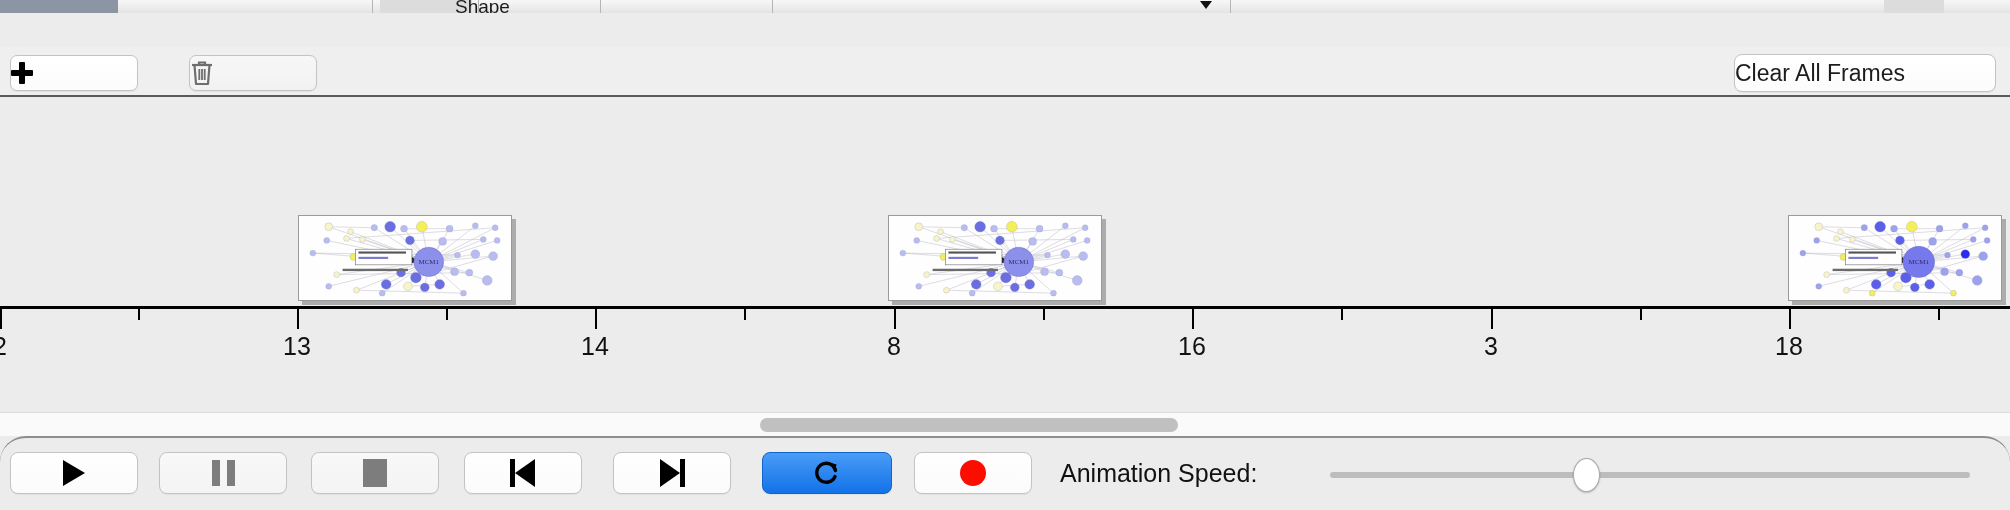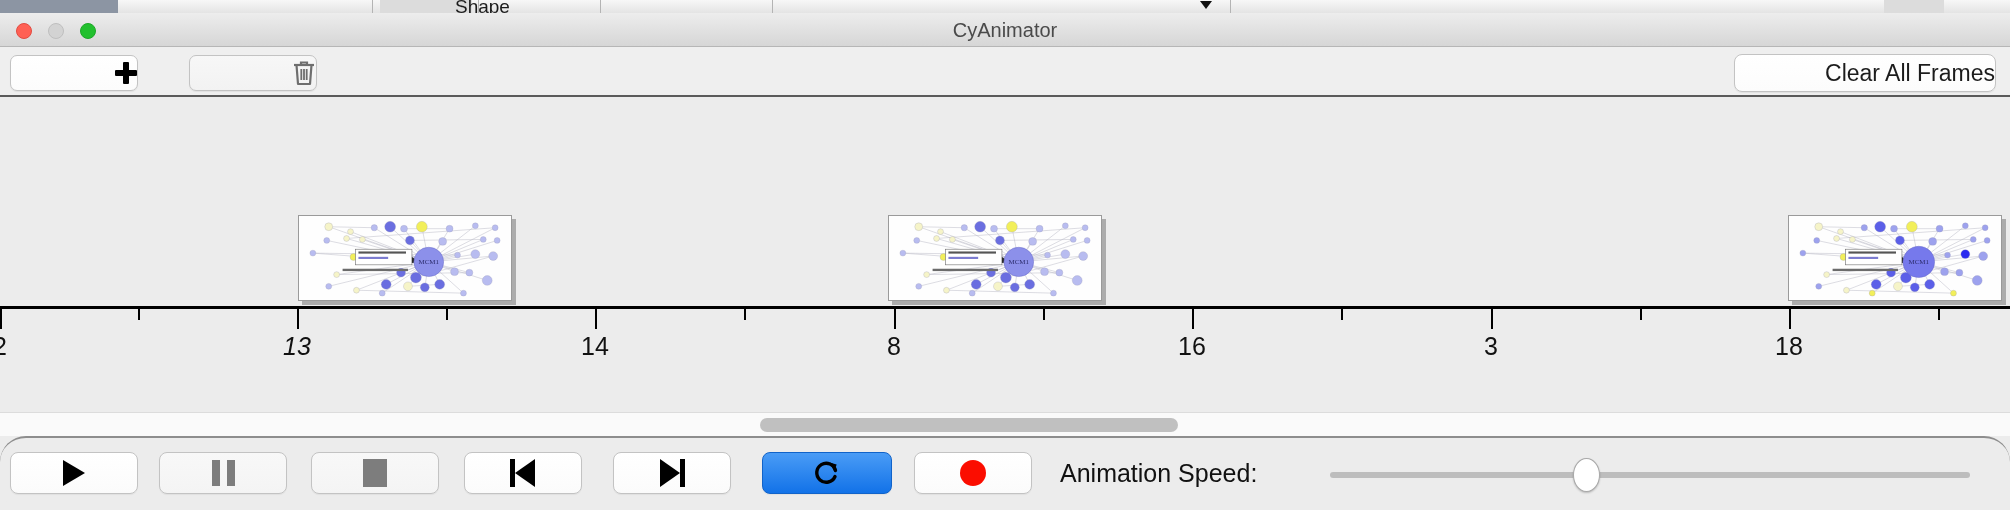--- a/index.html
+++ b/index.html
@@ -47,21 +47,21 @@
   }
 
   
   .toolbar {
     position: absolute; left: 0; top: 47px; width: 2010px; height: 50px;
     background: #efefef; border-bottom: 2px solid #5a5a5a;
   }
   .btn {
     position: absolute; border: 1px solid #c3c3c3; border-radius: 7px;
     background: linear-gradient(#ffffff, #fcfcfc);
-    display: flex; align-items: center; justify-content: flex-end;
+    display: flex; align-items: center; justify-content: flex-start;
     font-size: 20px; color: #1c1c1c; cursor: pointer;
     box-shadow: 0 1px 1px rgba(0,0,0,0.06);
   }
   .btn.flat { background: linear-gradient(#f7f7f7, #f2f2f2); }
   #add-frame-btn   { left: 10px;  top: 8px; width: 128px; height: 36px; }
   #delete-frame-btn{ left: 189px; top: 8px; width: 128px; height: 36px; }
   #clear-all-btn   { left: 1734px; top: 7px; width: 262px; height: 38px;
                      font-size: 23px; border-radius: 8px; }
 
   .plus-icon { position: relative; width: 22px; height: 22px; }
@@ -182,26 +182,20 @@
     <div class="bg-chunk" style="left:1884px;width:60px;"></div>
     <div class="bg-sep" style="left:372px;"></div>
     <div class="bg-sep" style="left:478px;"></div>
     <div class="bg-sep" style="left:600px;"></div>
     <div class="bg-sep" style="left:772px;"></div>
     <div class="bg-sep" style="left:1230px;"></div>
     <div class="bg-label" style="left:455px;">Shape</div>
     <div class="bg-caret" style="left:1200px;"></div>
   </div>
 
-  <div class="titlebar">
-    <div class="traffic close"></div>
-    <div class="traffic min"></div>
-    <div class="traffic zoom"></div>
-    <div class="window-title">CyAnimator</div>
-  </div>
 
   <div class="toolbar">
     <div class="btn" id="add-frame-btn">
       <span class="plus-icon"></span>
     </div>
     <div class="btn flat" id="delete-frame-btn">
       <svg width="24" height="26" viewBox="0 0 24 26">
         <path d="M2 5 H22" stroke="#6e6e6e" stroke-width="2.2" fill="none"></path>
         <path d="M9 5 V2.5 H15 V5" stroke="#6e6e6e" stroke-width="2.2" fill="none"></path>
         <path d="M4.5 5 L6 24 H18 L19.5 5" stroke="#6e6e6e" stroke-width="2.2" fill="none" stroke-linejoin="round"></path>
@@ -500,21 +494,21 @@
             </svg>
           </div>
         </div>
       </div>
     <div class="axis">
       <div class="axis-line"></div>
       <div id="ticks">
           <div class="tick major" style="left: 0px;"></div>
           <div class="tick-label" style="left: 0px;">2</div>
           <div class="tick major" style="left: 297px;"></div>
-          <div class="tick-label" style="left: 297px; font-style: italic;">13</div>
+          <div class="tick-label" style="left: 297px;">13</div>
           <div class="tick major" style="left: 595px;"></div>
           <div class="tick-label" style="left: 595px;">14</div>
           <div class="tick major" style="left: 894px;"></div>
           <div class="tick-label" style="left: 894px;">8</div>
           <div class="tick major" style="left: 1192px;"></div>
           <div class="tick-label" style="left: 1192px;">16</div>
           <div class="tick major" style="left: 1491px;"></div>
           <div class="tick-label" style="left: 1491px;">3</div>
           <div class="tick major" style="left: 1789px;"></div>
           <div class="tick-label" style="left: 1789px;">18</div>

